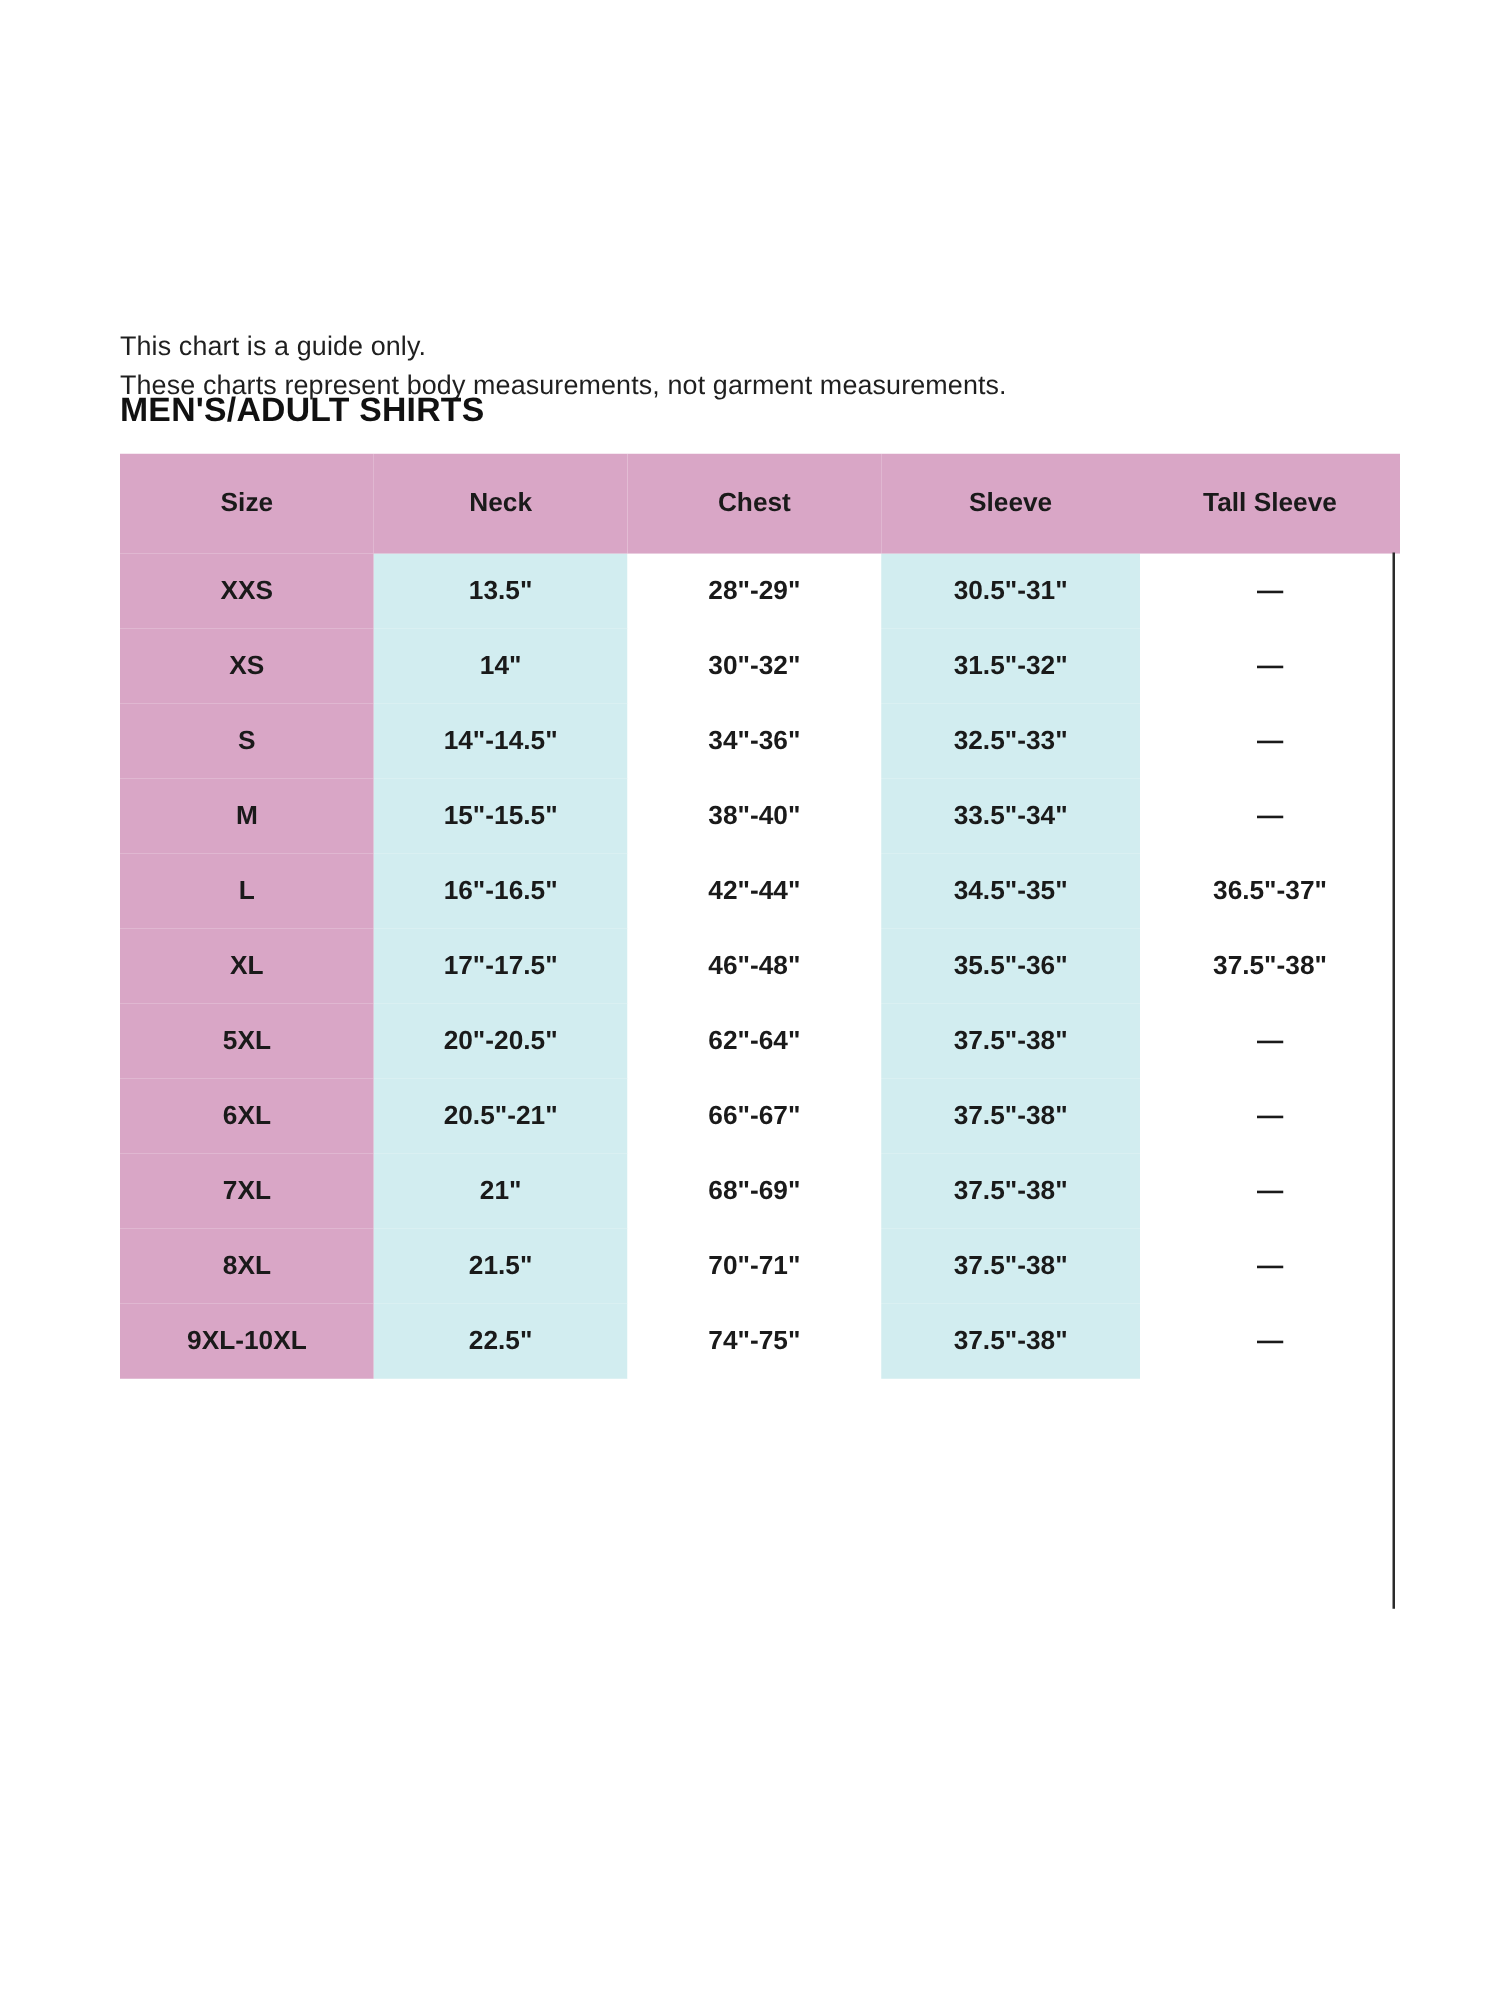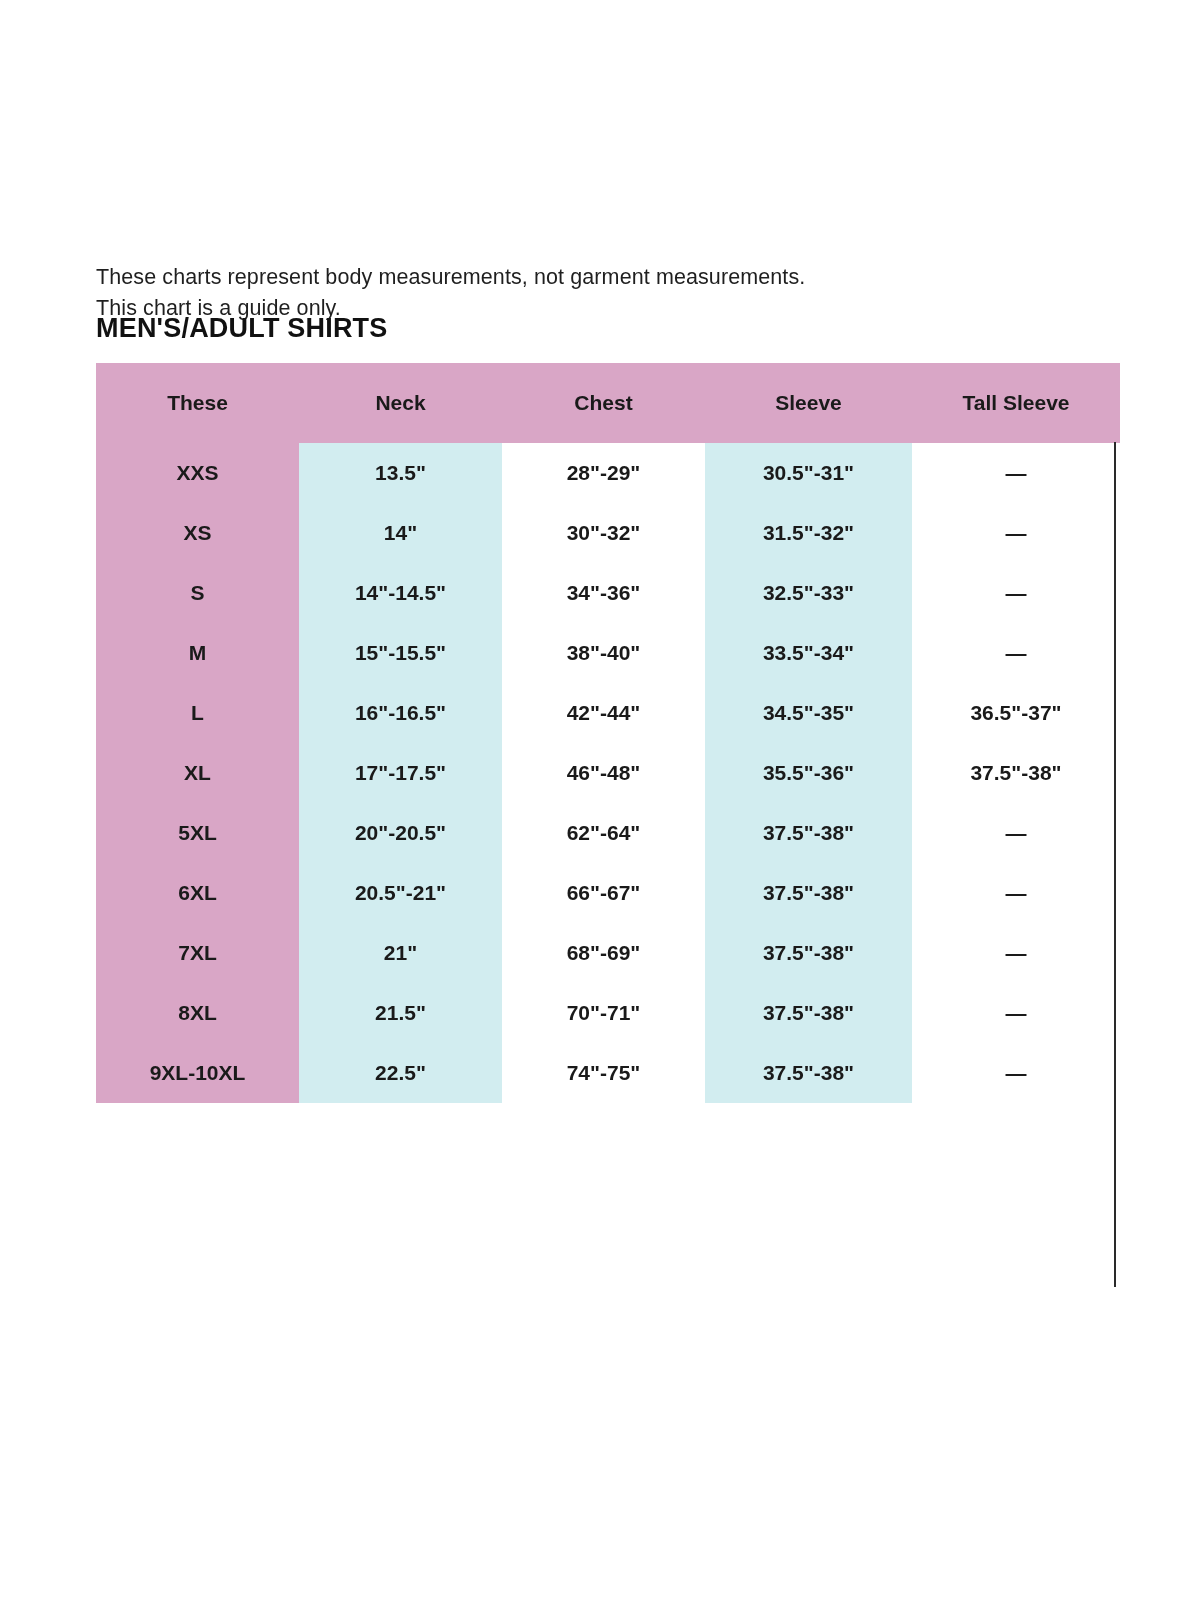--- a/index.html
+++ b/index.html
@@ -103,38 +103,38 @@
     height: 845px;
     background: #2a2a2a;
   }
 </style>
 </head>
 <body>
 
 <div class="page">
 
   <div class="note">
+    <span class="note-line">This chart is a guide only.</span>
     <span class="note-line">These charts represent body measurements, not garment measurements.</span>
-    <span class="note-line">This chart is a guide only.</span>
   </div>
 
   <div class="chart-title">MEN'S/ADULT SHIRTS</div>
 
   <div class="table-wrap">
     <table class="size-table">
       <colgroup>
         <col class="c-size">
         <col class="c-neck">
         <col class="c-chest">
         <col class="c-sleeve">
         <col class="c-tall">
       </colgroup>
       <thead>
         <tr>
-          <th>These</th>
+          <th>Size</th>
           <th>Neck</th>
           <th>Chest</th>
           <th>Sleeve</th>
           <th>Tall Sleeve</th>
         </tr>
       </thead>
       <tbody>
         <tr>
           <td class="col-size">XXS</td>
           <td class="col-neck">13.5"</td>

